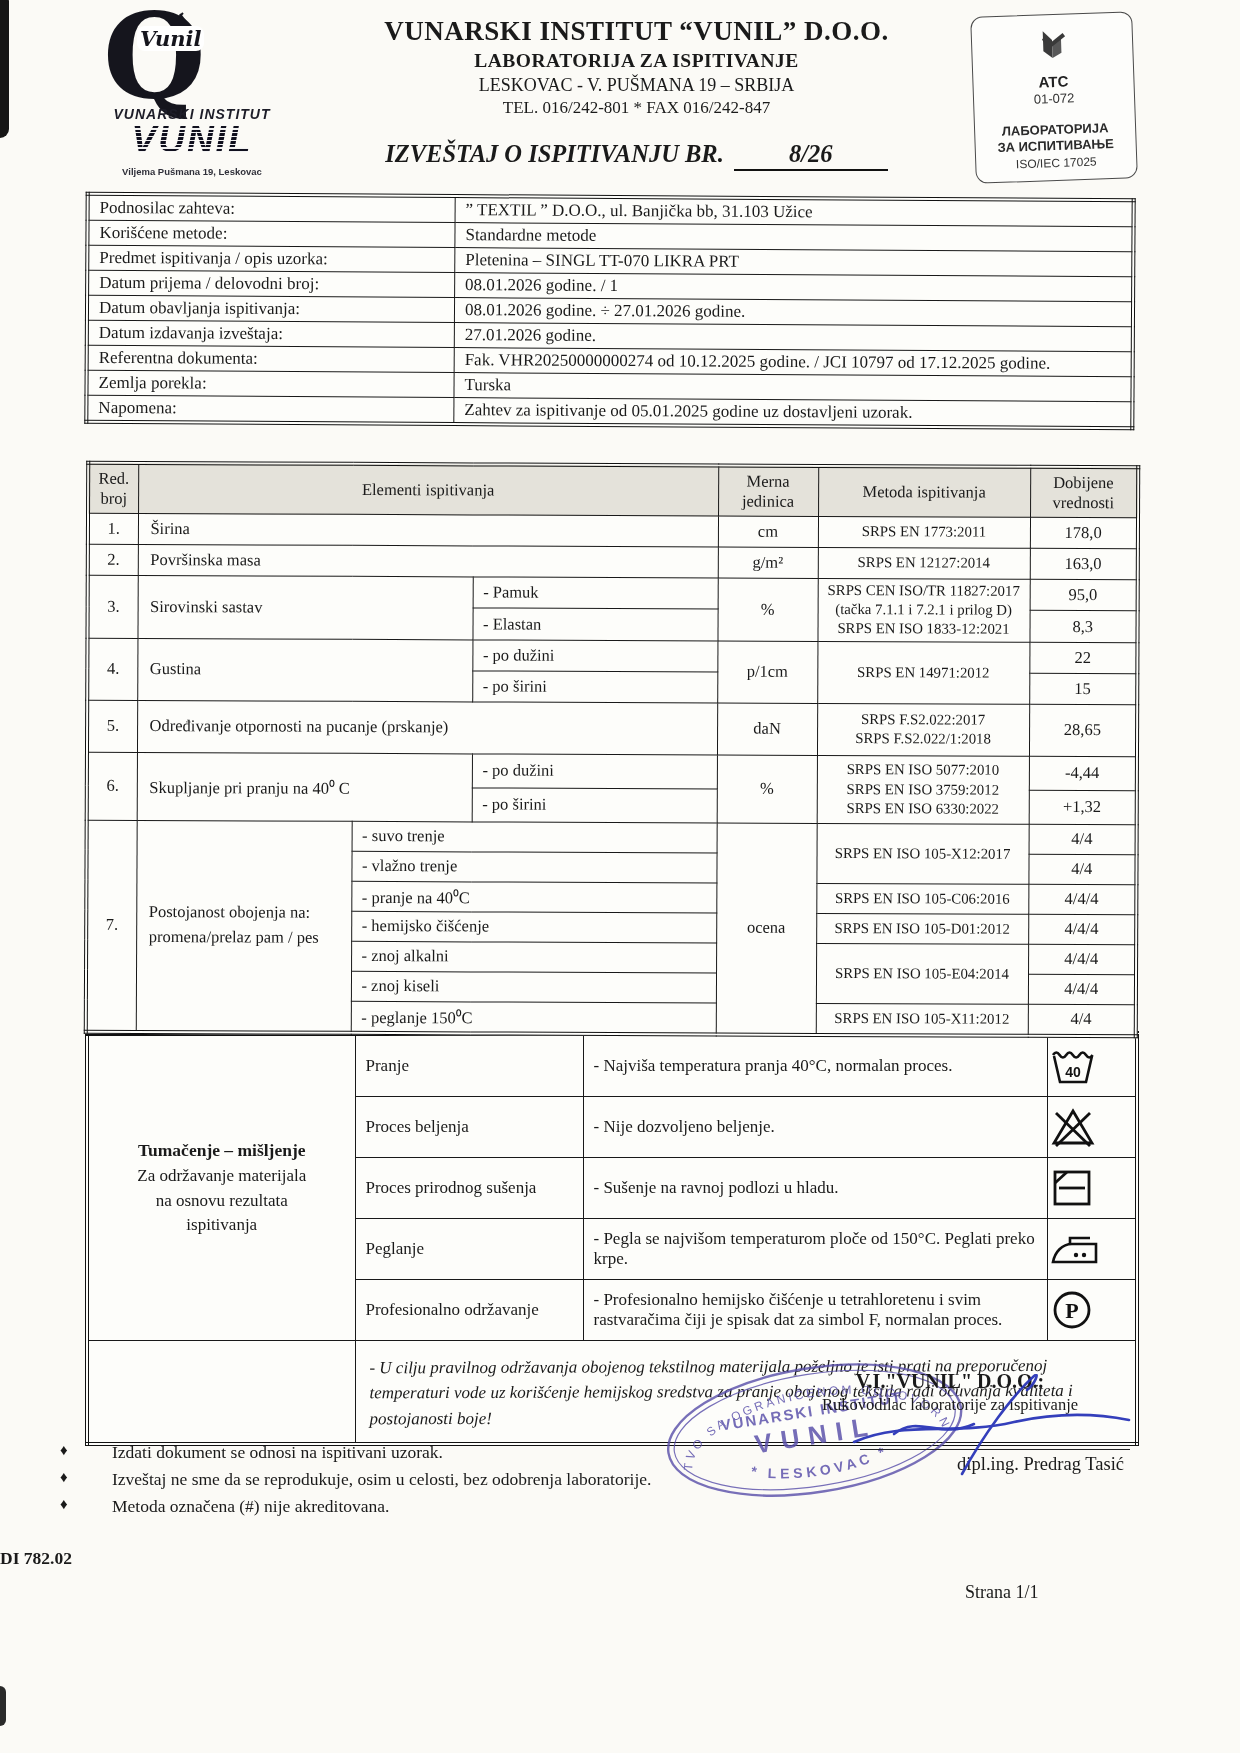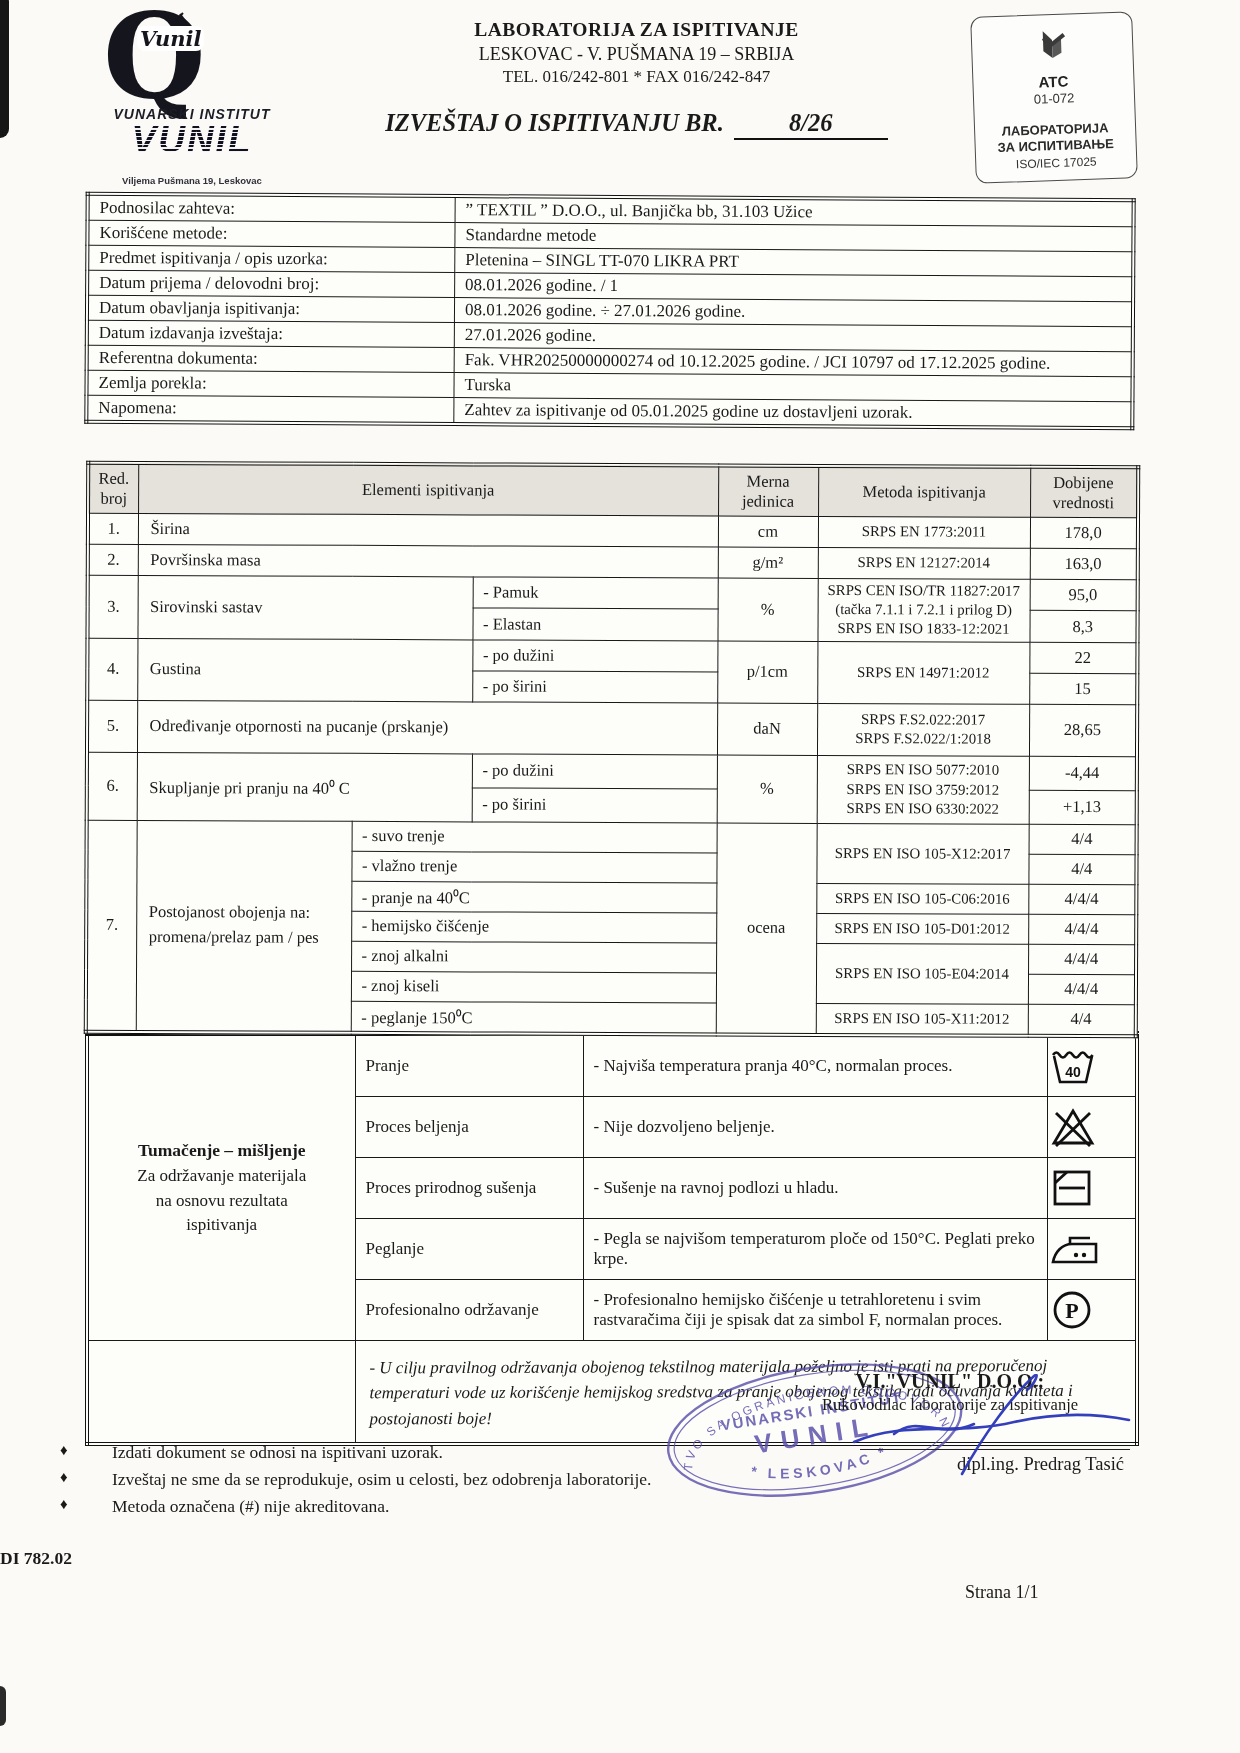--- a/index.html
+++ b/index.html
@@ -19,21 +19,21 @@
   .vunil-in-q{position:absolute;left:52px;top:16px;background:#fff;padding:0 3px;font-family:"DejaVu Serif",serif;font-style:italic;font-size:21px;font-weight:bold;color:#15151d;border-radius:8px;}
   .micro{position:absolute;left:86px;top:2px;}
   .logo-sub{position:absolute;left:2px;top:96px;width:210px;text-align:center;}
   .logo-sub .vi{font-family:"Liberation Sans",sans-serif;font-style:italic;font-weight:bold;font-size:14px;letter-spacing:1px;color:#1d1d28;}
   .logo-sub .vunil-big{
     font-family:"Liberation Sans",sans-serif;font-style:italic;font-weight:bold;font-size:37px;line-height:0.95;color:#151522;
     background:repeating-linear-gradient(180deg,#10101e 0px,#10101e 2.6px,#f2f2f2 2.6px,#f2f2f2 3.8px);
     -webkit-background-clip:text;background-clip:text;-webkit-text-fill-color:transparent;
     letter-spacing:2px;
   }
-  .logo-sub .addr{font-family:"Liberation Sans",sans-serif;font-weight:bold;font-size:9.5px;color:#30303a;margin-top:18px;}
+  .logo-sub .addr{font-family:"Liberation Sans",sans-serif;font-weight:bold;font-size:9.5px;color:#30303a;margin-top:9px;}
   .hdr-center{flex:1;text-align:center;padding-top:6px;}
   .inst-name{font-size:27px;font-weight:bold;letter-spacing:0.5px;}
   .inst-lab{font-size:19.5px;font-weight:bold;margin-top:3px;letter-spacing:0.5px;}
   .inst-addr{font-size:18px;margin-top:3px;}
   .inst-tel{font-size:17px;margin-top:2px;}
   .report-line{margin-top:22px;font-size:24.5px;font-weight:bold;font-style:italic;}
   .report-num{display:inline-block;min-width:130px;border-bottom:2px solid #111;text-align:center;margin-left:10px;padding:0 12px 1px 12px;}
   .badge{
     flex:0 0 auto;width:148px;margin-left:10px;margin-top:4px;border:1.6px solid #4a4a4a;border-radius:12px;
     padding:12px 6px 10px 6px;text-align:center;transform:rotate(-2deg);background:#fdfdfb;
@@ -115,20 +115,21 @@
       </div>
       <div class="vunil-in-q">Vunil</div>
       <div class="logo-sub">
         <div class="vi">VUNARSKI INSTITUT</div>
         <div class="vunil-big">VUNIL</div>
         <div class="addr">Viljema Pušmana 19, Leskovac</div>
       </div>
     </div>
 
     <div class="hdr-center">
+      <div class="inst-name">VUNARSKI INSTITUT “VUNIL” D.O.O.</div>
       <div class="inst-lab">LABORATORIJA ZA ISPITIVANJE</div>
       <div class="inst-addr">LESKOVAC - V. PUŠMANA 19 – SRBIJA</div>
       <div class="inst-tel">TEL. 016/242-801 * FAX  016/242-847</div>
       <div class="report-line">
         <span>IZVEŠTAJ O ISPITIVANJU BR.</span><span class="report-num">8/26</span>
       </div>
     </div>
 
     <div class="badge">
       <div>
@@ -269,21 +270,21 @@
         <td class="c-unit" rowspan="2">%</td>
         <td class="c-met" rowspan="2">
           <span>SRPS EN ISO 5077:2010</span><br>
           <span>SRPS EN ISO 3759:2012</span><br>
           <span>SRPS EN ISO 6330:2022</span>
         </td>
         <td class="c-val">-4,44</td>
       </tr>
       <tr style="height:34px;">
         <td class="c-sub">- po širini</td>
-        <td class="c-val">+1,13</td>
+        <td class="c-val">+1,32</td>
       </tr>
       <tr class="row7">
         <td class="c-num" rowspan="7">7.</td>
         <td rowspan="7" class="c-el" style="line-height:1.5;">Postojanost obojenja na: promena/prelaz pam / pes</td>
         <td colspan="2" class="c-sub">- suvo trenje</td>
         <td class="c-unit" rowspan="7">ocena</td>
         <td class="c-met" rowspan="2">SRPS EN ISO 105-X12:2017</td>
         <td class="c-val">4/4</td>
       </tr>
       <tr class="row7">

